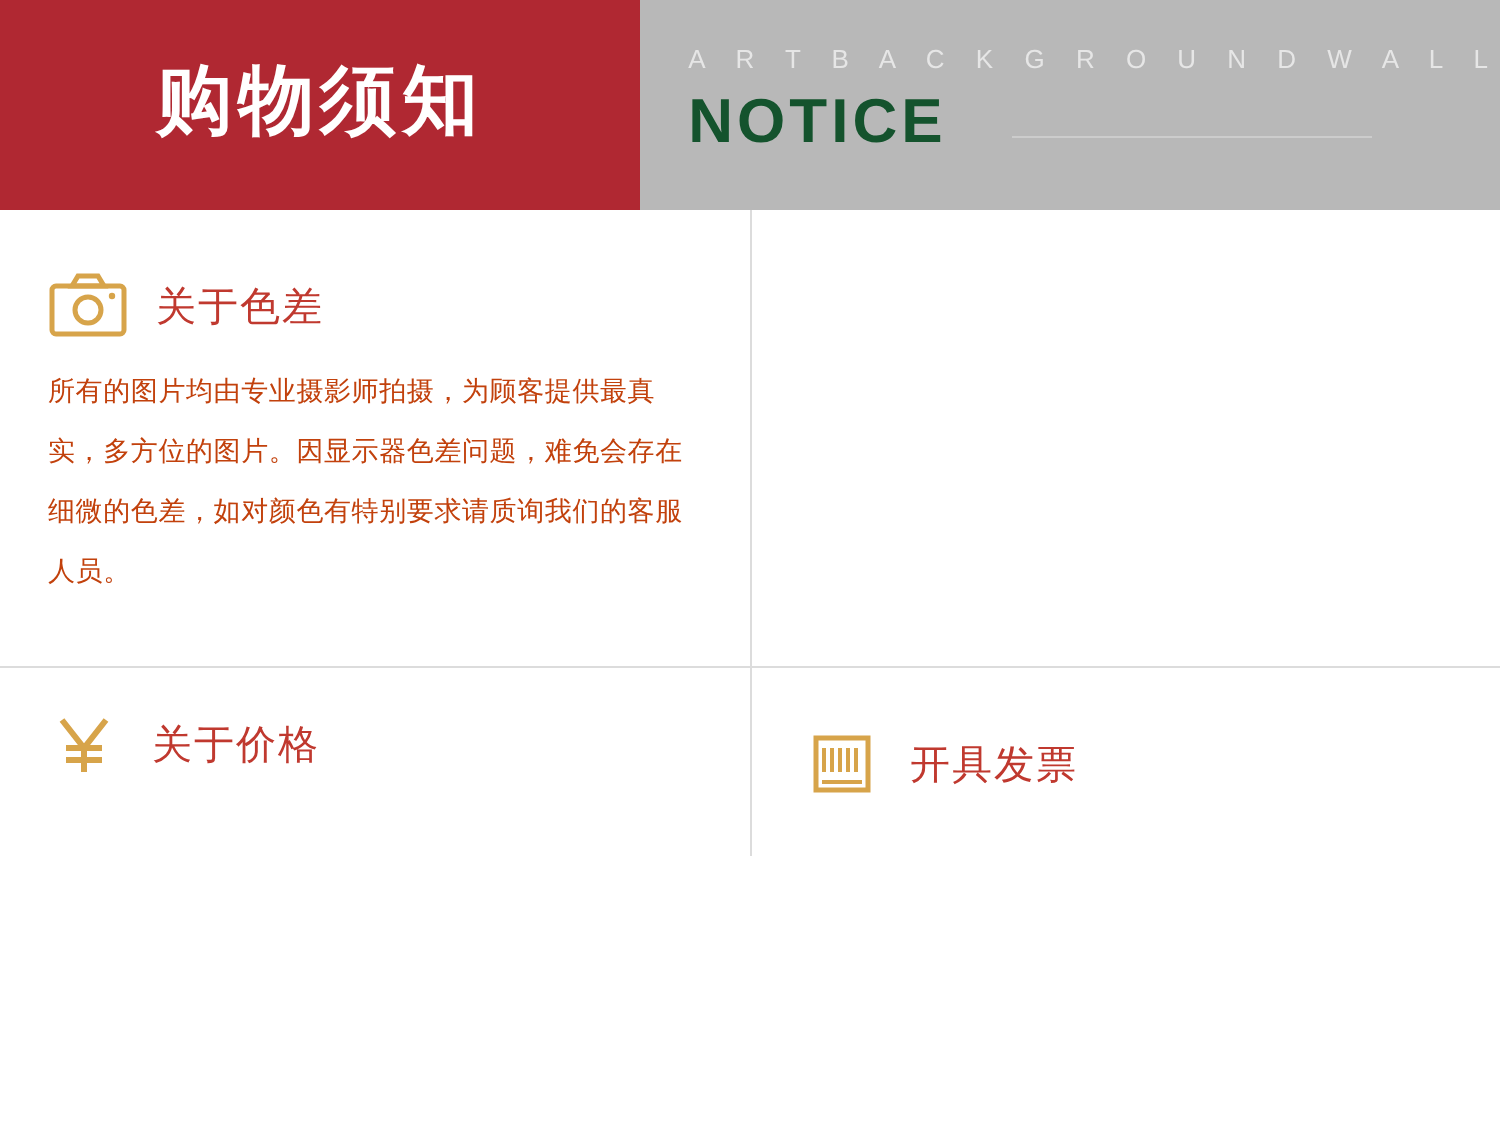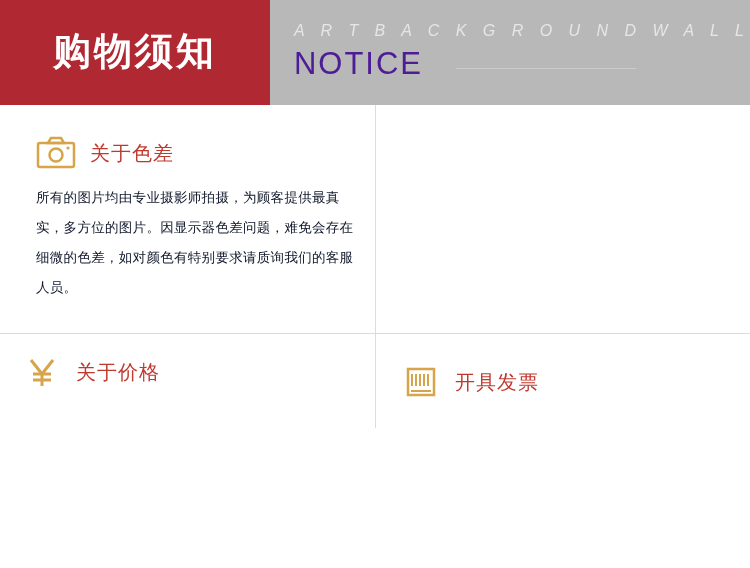--- a/index.html
+++ b/index.html
@@ -43,32 +43,31 @@
   }
   .header-right {
     flex: 1;
     background: #b8b8b8;
     position: relative;
     padding-left: 24px;
     padding-top: 22px;
   }
   .header-sub-en {
     color: #e6e6e6;
-    font-size: 16px;
+    font-size: 13px;
     letter-spacing: 6px;
     font-weight: normal;
     white-space: nowrap;
-    font-style: italic;
   }
   .header-main-en {
-    color: #4c1d95;
+    color: #14532d;
     font-size: 31px;
     letter-spacing: 2px;
     margin-top: 6px;
-    font-weight: normal;
+    font-weight: bold;
     display: inline-block;
   }
   .header-rule {
     position: absolute;
     left: 186px;
     top: 68px;
     width: 180px;
     height: 1px;
     background: #cccccc;
   }
@@ -93,21 +92,21 @@
     top: 228px;
     width: 750px;
     height: 1px;
     background: #dcdcdc;
   }
   .cell {
     position: absolute;
     width: 375px;
     padding: 0 22px;
   }
-  .cell.c0 { left: 14px;   top: 0;   }
+  .cell.c0 { left: 2px;   top: 0; font-family: Liberation Mono, monospace;   }
   .cell.c1 { left: 375px; top: 0; }
   .cell.c2 { left: 0;   top: 219px; }
   .cell.c3 { left: 379px; top: 229px; }
 
   .cell-head {
     display: flex;
     align-items: center;
     height: 78px;
     padding-top: 18px;
   }
@@ -122,21 +121,21 @@
   }
   .cell-title {
     margin-left: 14px;
     font-size: 20px;
     color: #c0392f;
     letter-spacing: 1px;
   }
   .cell-body {
     font-size: 13.5px;
     line-height: 30px;
-    color: #0f172a;
+    color: #c2410c;
     padding-right: 6px;
     letter-spacing: 0.3px;
   }
 </style>
 </head>
 <body>
 
 <div class="page">
 
   <div class="header">

